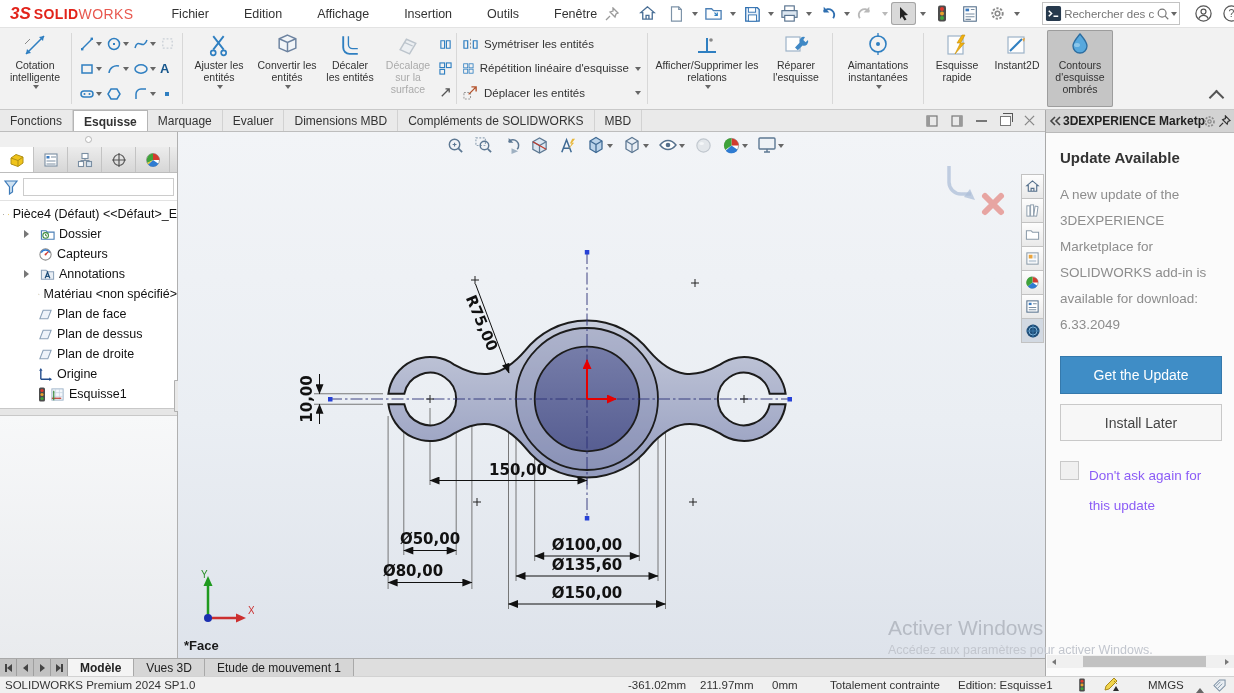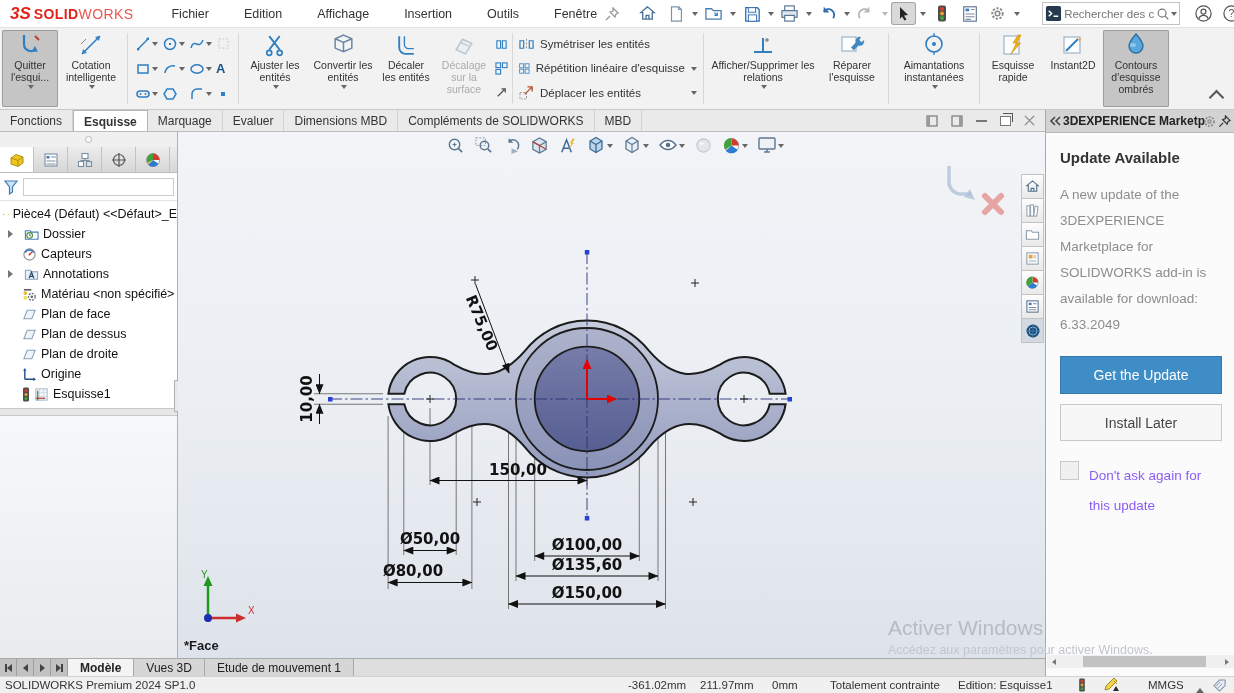--- a/index.html
+++ b/index.html
@@ -49,21 +49,21 @@
   #leftpanel{position:absolute;left:0;top:132px;width:178px;height:526px;background:#fff;
              border-right:1px solid #b0b0b0;display:flex;flex-direction:column;box-sizing:border-box}
   #ptop{height:15px;background:#f0f0f0;display:flex;align-items:center;justify-content:center}
   #ptop .dot{width:5px;height:5px;border-radius:50%;border:1px solid #b5b5b5;background:#fdfdfd}
   #ptabs{height:25px;display:flex;background:#dadada;border-bottom:1px solid #bdbdbd}
   .ptab{width:33px;display:flex;align-items:center;justify-content:center;border-right:1px solid #c3c3c3;background:linear-gradient(#ececec,#d6d6d6)}
   .ptab.active{background:#fff}
   #pfilter{height:23px;display:flex;align-items:center;gap:4px;padding:2px 3px;border-bottom:1px solid #e2e2e2}
   #pfilter .fbox{flex:1;height:16px;border:1px solid #ccc;background:#fff}
   #tree{flex:0 0 auto;padding-top:3px;font-size:12.5px;color:#111}
-  .trow{display:flex;align-items:center;height:20px;gap:4px;white-space:nowrap;overflow:hidden;padding-left:22px}
+  .trow{display:flex;align-items:center;height:20px;gap:4px;white-space:nowrap;overflow:hidden;padding-left:38px}
   .trow.root{padding-left:3px}
   .exp{width:0;height:0;border:4px solid transparent;border-left:5px solid #777;margin-left:-14px;margin-right:3px}
   #psplit{height:6px;background:#e6e6e6;border-top:1px solid #c8c8c8;border-bottom:1px solid #c8c8c8;margin-top:4px}
   #pvoid{flex:1;background:linear-gradient(#f7f8f9,#e9ebee)}
   #collapsetab{position:absolute;left:174px;top:380px;width:10px;height:30px;background:#e8e8e8;
                border:1px solid #b0b0b0;border-radius:0 5px 5px 0;display:flex;align-items:center;justify-content:center}
   
   #viewport{position:absolute;left:178px;top:132px;width:867px;height:526px;
             background:linear-gradient(180deg,#f2f4f7 0%,#eaeef3 55%,#dee3eb 100%);overflow:hidden}
   #hud{position:absolute;left:268px;top:3px;display:flex;align-items:center;gap:9px}
@@ -244,31 +244,20 @@
     </span>
   </div>
   <div id="winctl">
     <span class="minbar"></span>
     <span class="resticon"></span>
 
   </div>
 </div>
 
 <div id="ribbon">
-  <div class="rbig pressed" style="width:48px">
-    <span class="ric">
-      <svg width="26" height="26" viewBox="0 0 26 26">
-          <path d="M7 3v9a7 7 0 0 0 12 5" fill="none" stroke="#2f7fc1" stroke-width="2.2"></path>
-          <path d="M21 20l-6-1 3-5z" fill="#2f7fc1"></path>
-          <path d="M18 4l4 4" stroke="#c0392b" stroke-width="2"></path>
-        </svg>
-    </span>
-    <span>Quitter l'esqui...</span>
-    <span class="car"></span>
-  </div>
   <div class="rbig" style="width:58px">
     <span class="ric">
       <svg width="26" height="26" viewBox="0 0 26 26">
           <path d="M4 22L22 4" stroke="#2f7fc1" stroke-width="1.6"></path>
           <path d="M4 22l5-1-4-4zM22 4l-5 1 4 4z" fill="#2f7fc1"></path>
           <path d="M3 12l5-5" stroke="#888" stroke-width="1"></path>
         </svg>
     </span>
     <span>Cotation intelligente</span>
     <span class="car"></span>

